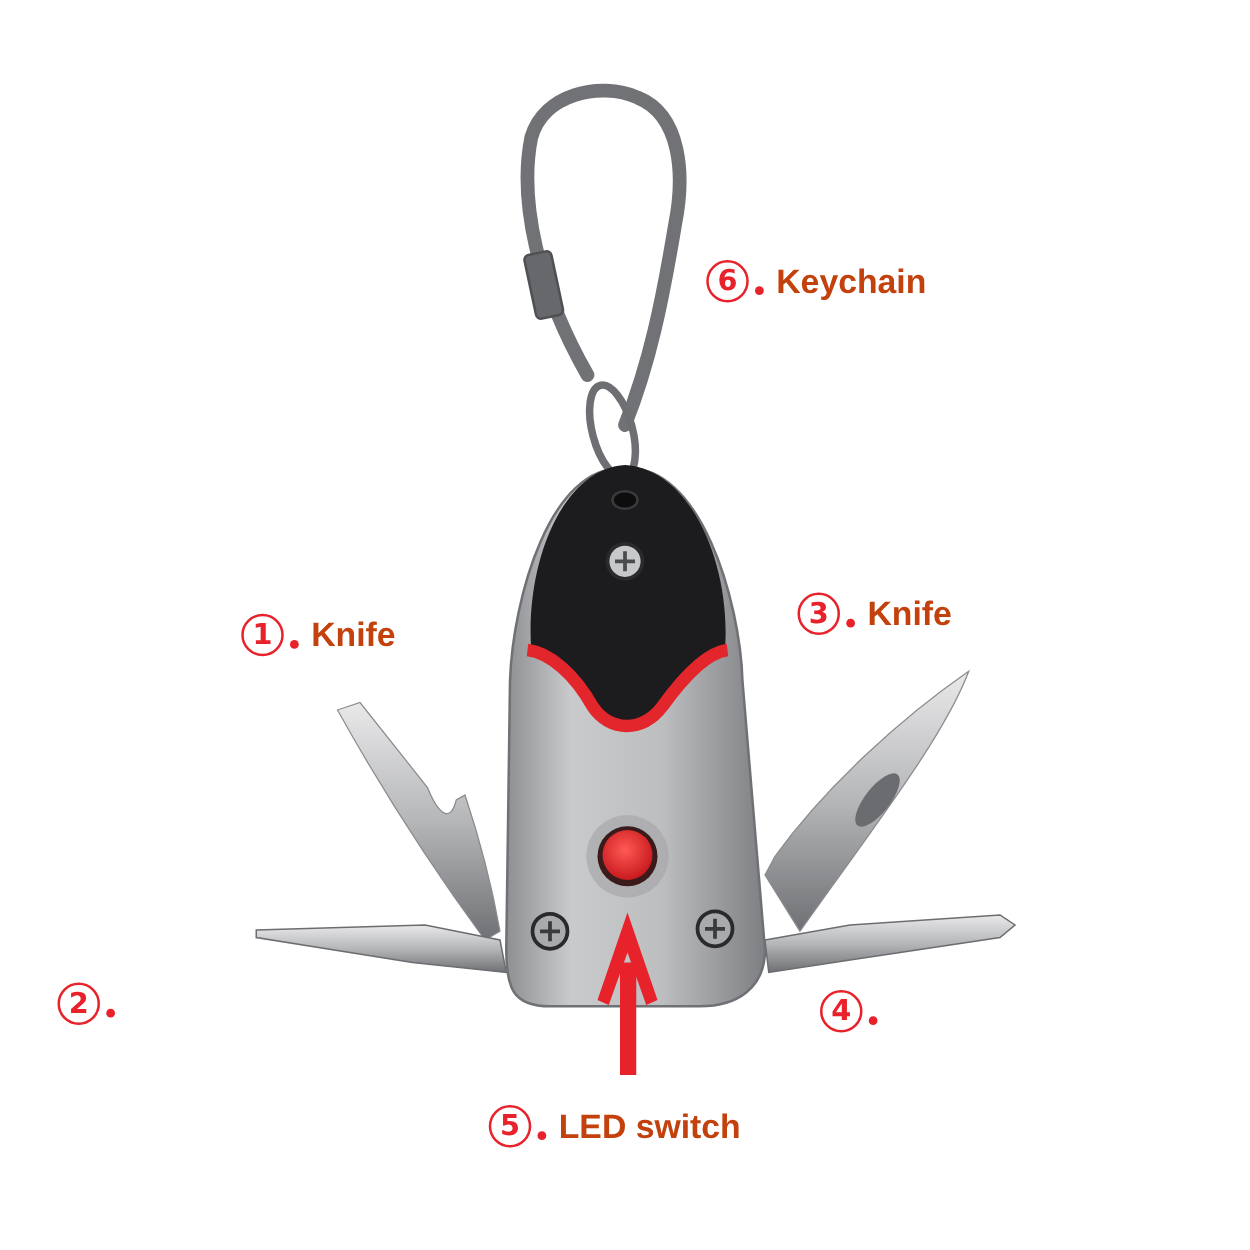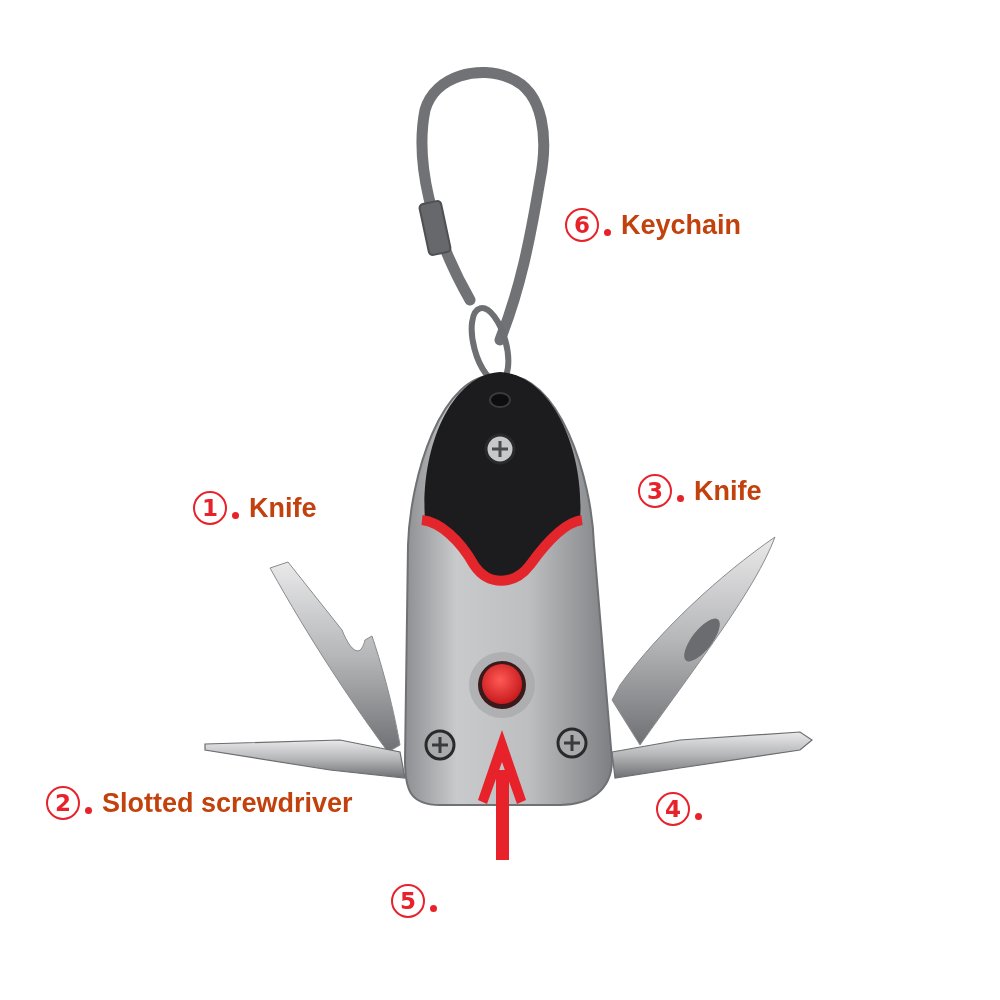--- a/index.html
+++ b/index.html
@@ -106,24 +106,24 @@
 
 <div class="label" style="left:638px; top:474px;">
   <div class="num">3</div>
   <div class="dot"></div>
   <div class="text">Knife</div>
 </div>
 
 <div class="label" style="left:46px; top:786px;">
   <div class="num">2</div>
   <div class="dot"></div>
-  <div class="text">Slotted screwdriver</div>
 </div>
 
 <div class="label" style="left:656px; top:792px;">
   <div class="num">4</div>
   <div class="dot"></div>
 </div>
 
 <div class="label" style="left:391px; top:884px;">
   <div class="num">5</div>
   <div class="dot"></div>
+  <div class="text">LED switch</div>
 </div>
 
 </body></html>

